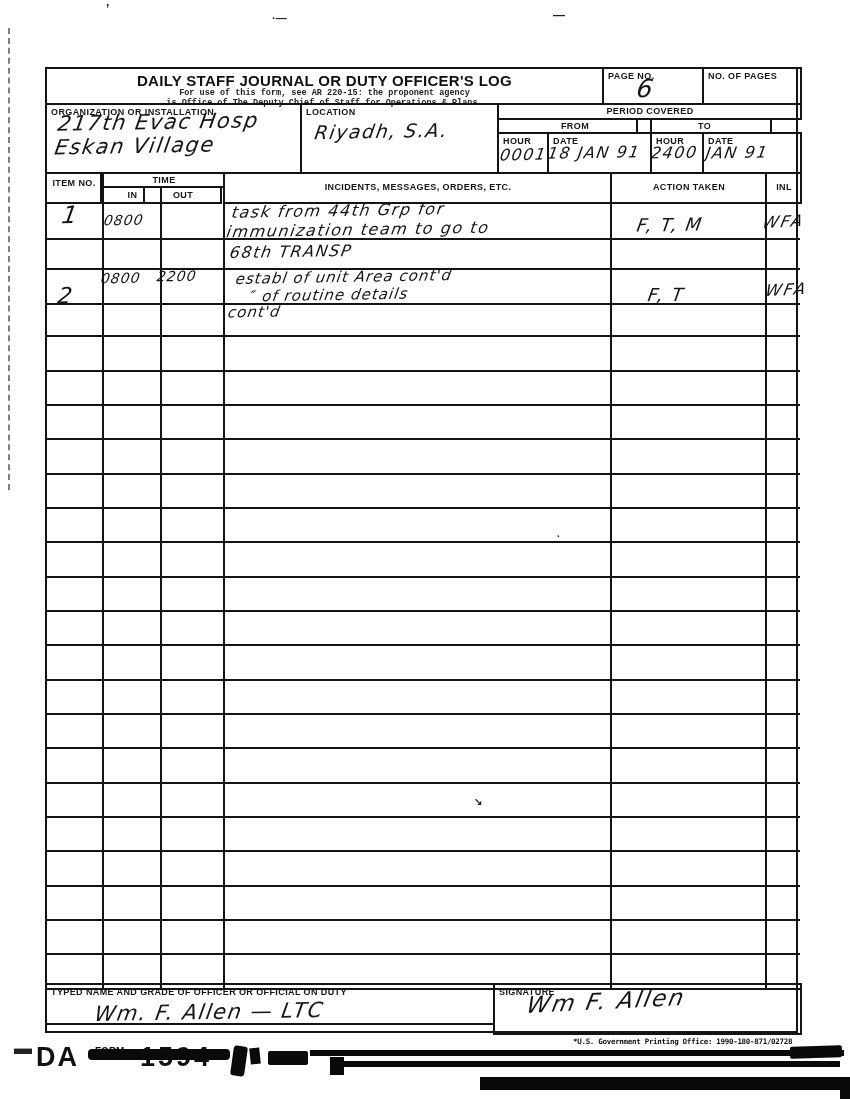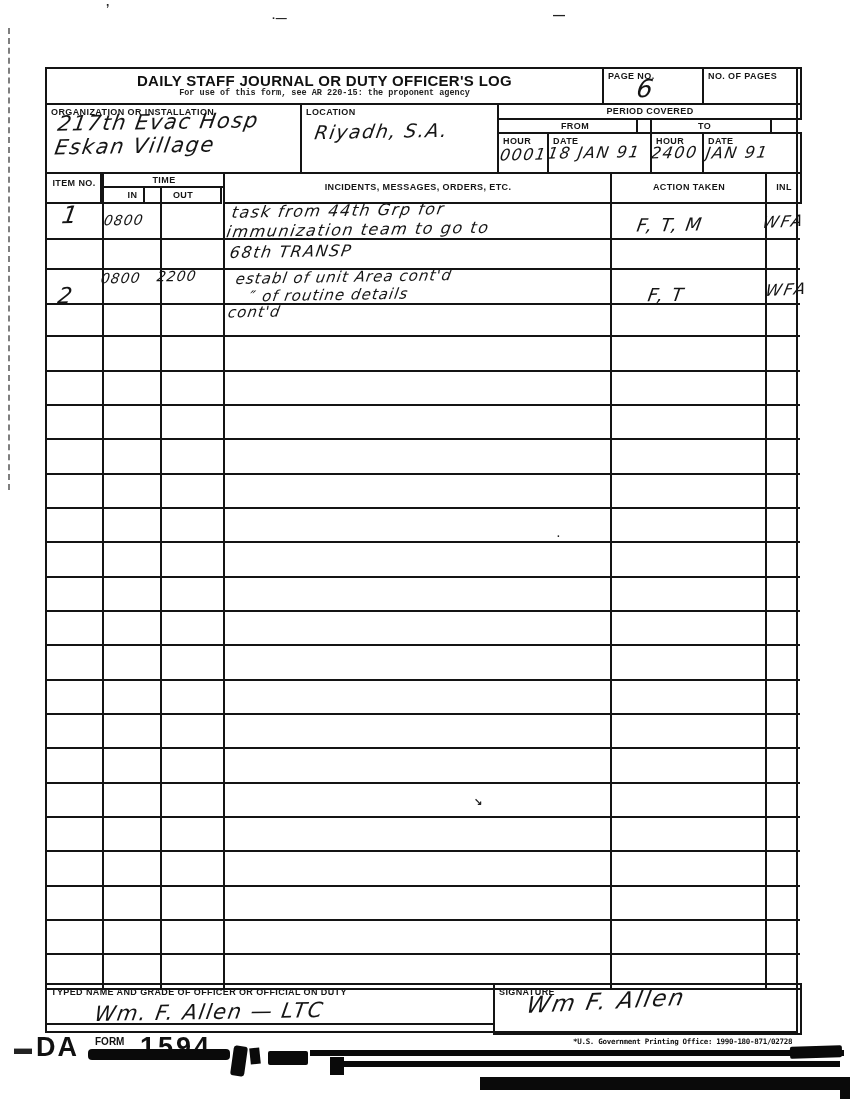--- a/index.html
+++ b/index.html
@@ -29,21 +29,21 @@
 
   
   .hw { position:absolute; font-family:"DejaVu Sans", sans-serif; font-style:italic;
     color:#151515; white-space:nowrap; transform:skewX(-10deg) rotate(-1deg);
     letter-spacing:1.5px; line-height:1; }
   .hw-big { font-size:21px; }
   .hw-med { font-size:16px; }
   .hw-sm { font-size:14px; letter-spacing:1px; }
   .sig { letter-spacing:2px; transform:skewX(-14deg) rotate(-3deg); }
 
-  .footer-da { font-family:"Liberation Sans", sans-serif; font-weight:bold; }
+  .footer-da { font-family:"Liberation Sans", sans-serif; font-weight:bold;margin-top:10px; }
   .print-office { position:absolute; font-size:7.5px; font-weight:bold;
     font-family:"DejaVu Sans Mono", monospace; letter-spacing:-0.3px; color:#111; }
   .bar { position:absolute; background:#0a0a0a; }
 </style>
 </head>
 <body>
 
 <div class="page">
 
   <div class="scan-dash-left"></div>
@@ -51,20 +51,21 @@
   <div class="speck-text" style="left:272px;top:12px;font-size:11px;">·—</div>
   <div class="speck-text" style="left:553px;top:8px;font-size:12px;">—</div>
   <div class="speck-text" style="left:474px;top:796px;font-size:10px;">↘</div>
   <div class="speck-text" style="left:557px;top:528px;font-size:10px;">.</div>
 
   <div class="form">
 
     <div class="blk" style="left:-2px;top:-2px;width:559px;height:38px;">
       <div class="center title-main">DAILY STAFF JOURNAL OR DUTY OFFICER'S LOG</div>
       <div class="center title-sub">For use of this form, see AR 220-15: the proponent agency</div>
+      <div class="center title-sub">is Office of The Deputy Chief of Staff for Operations &amp; Plans.</div>
     </div>
     <div class="blk" style="left:555px;top:-2px;width:102px;height:38px;">
       <div class="lbl">PAGE NO.</div>
     </div>
     <div class="blk" style="left:655px;top:-2px;width:100px;height:38px;">
       <div class="lbl">NO. OF PAGES</div>
     </div>
 
     <div class="blk" style="left:-2px;top:34px;width:257px;height:71px;">
       <div class="lbl">ORGANIZATION OR INSTALLATION</div>

